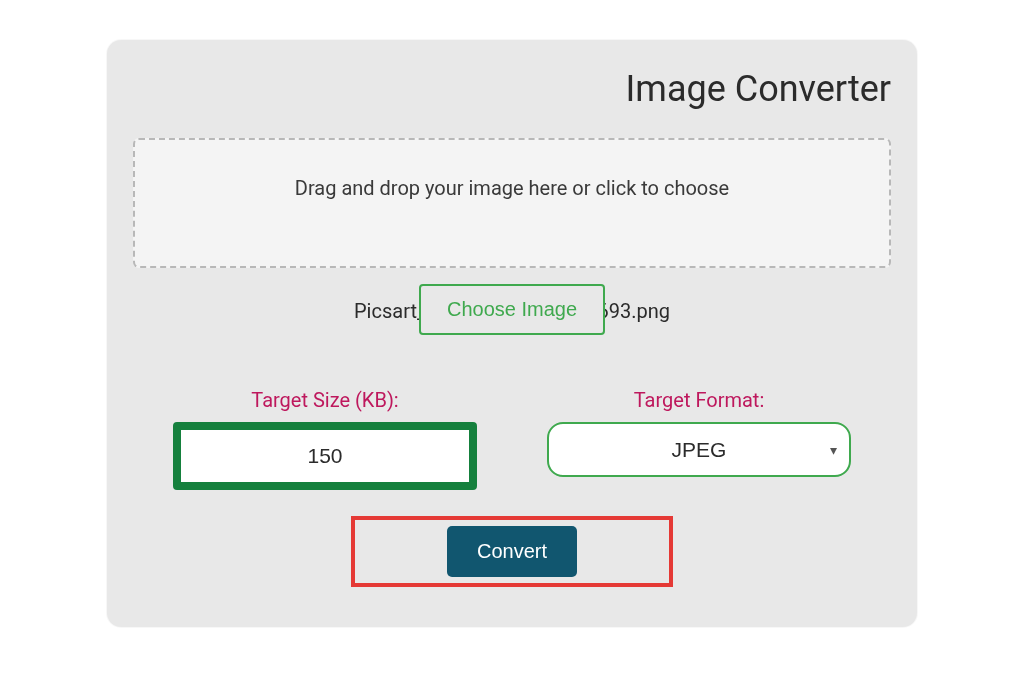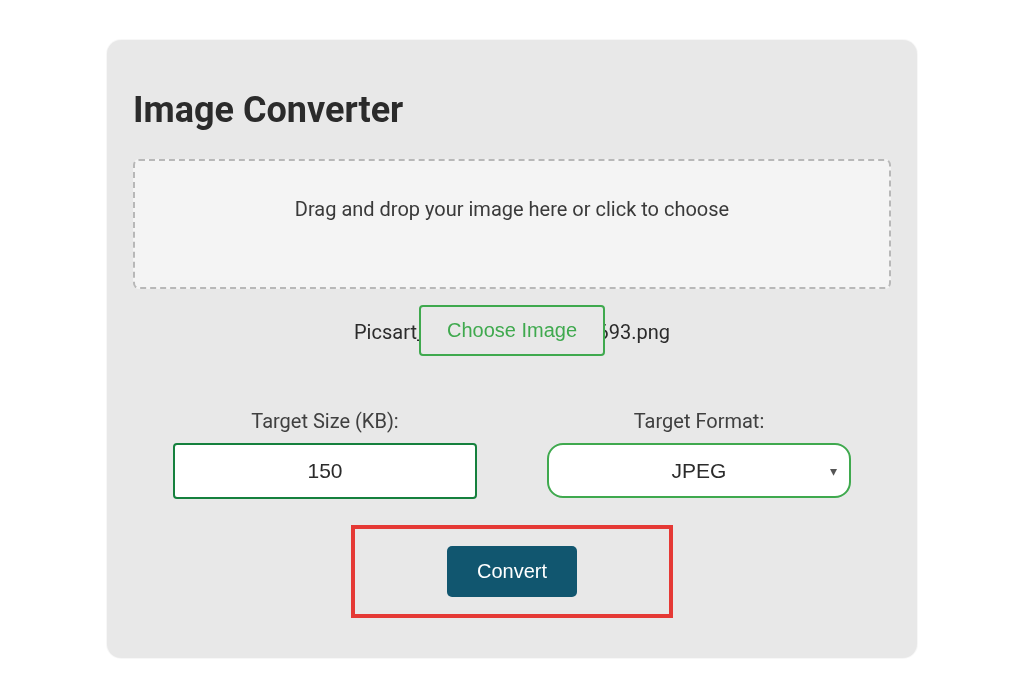--- a/index.html
+++ b/index.html
@@ -19,25 +19,24 @@
     }
     .card {
       width: 810px;
       background: #e8e8e8;
       border-radius: 14px;
       padding: 28px 26px 40px 26px;
       box-shadow: 0 0 0 1px rgba(0,0,0,0.03);
     }
     .title {
       font-size: 36px;
-      font-weight: 700;
+      font-weight: 400;
       color: #2b2b2b;
-      text-align: left;
+      text-align: right;
       margin-bottom: 28px;
-      margin-top: 21px;
     }
     .dropzone {
       border: 2px dashed #b8b8b8;
       border-radius: 6px;
       background: #f4f4f4;
       height: 130px;
       display: flex;
       align-items: flex-start;
       justify-content: center;
       padding-top: 36px;
@@ -85,27 +84,27 @@
       margin-bottom: 26px;
       padding: 0 40px;
     }
     .control-col {
       flex: 1;
       max-width: 320px;
       text-align: center;
     }
     .control-label {
       font-size: 20px;
-      color: #404040;
+      color: #be185d;
       margin-bottom: 10px;
       display: block;
     }
     .num-input {
       width: 100%;
-      border: 2px solid #15803d;
+      border: 8px solid #15803d;
       border-radius: 4px;
       background: #ffffff;
       font-size: 21px;
       color: #2b2b2b;
       padding: 14px 10px;
       text-align: center;
       outline: none;
     }
     .select-wrap {
       position: relative;
@@ -133,21 +132,21 @@
       pointer-events: none;
       color: #555;
       font-size: 14px;
     }
     .convert-row {
       display: flex;
       justify-content: center;
     }
     .highlight-box {
       border: 4px solid #e53935;
-      padding: 17px 92px;
+      padding: 6px 92px;
       display: inline-block;
     }
     .convert-btn {
       background: #11566f;
       color: #ffffff;
       border: none;
       font-size: 20px;
       padding: 14px 30px;
       border-radius: 5px;
       cursor: pointer;

